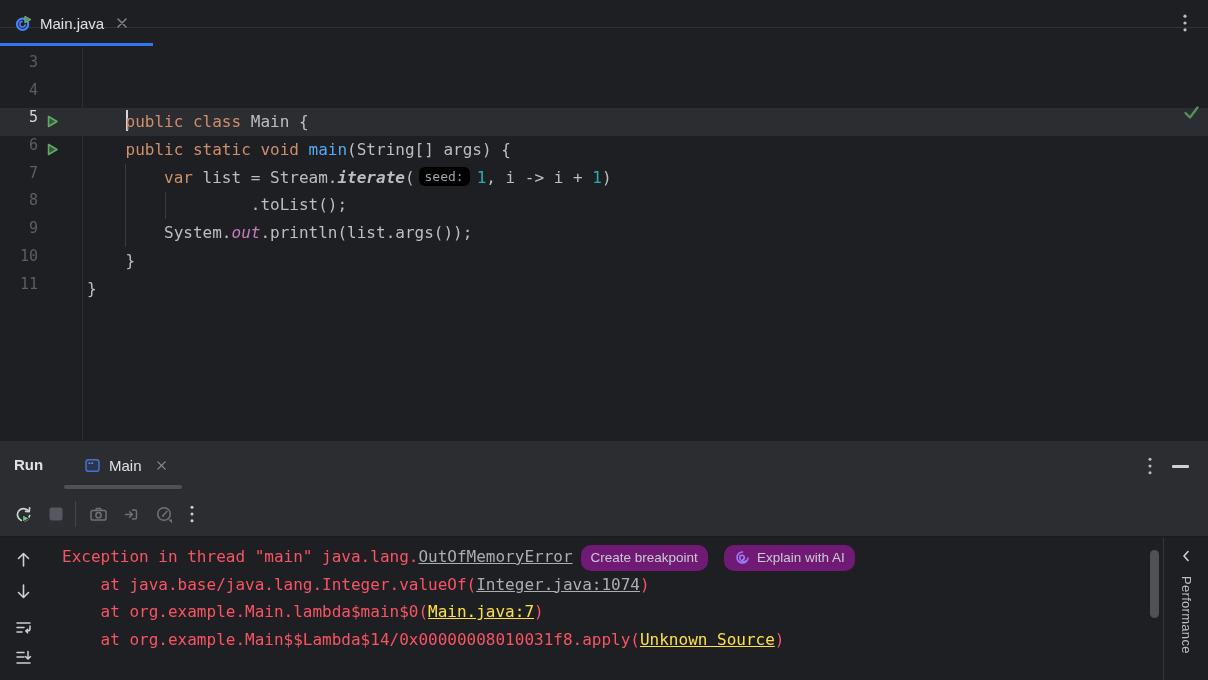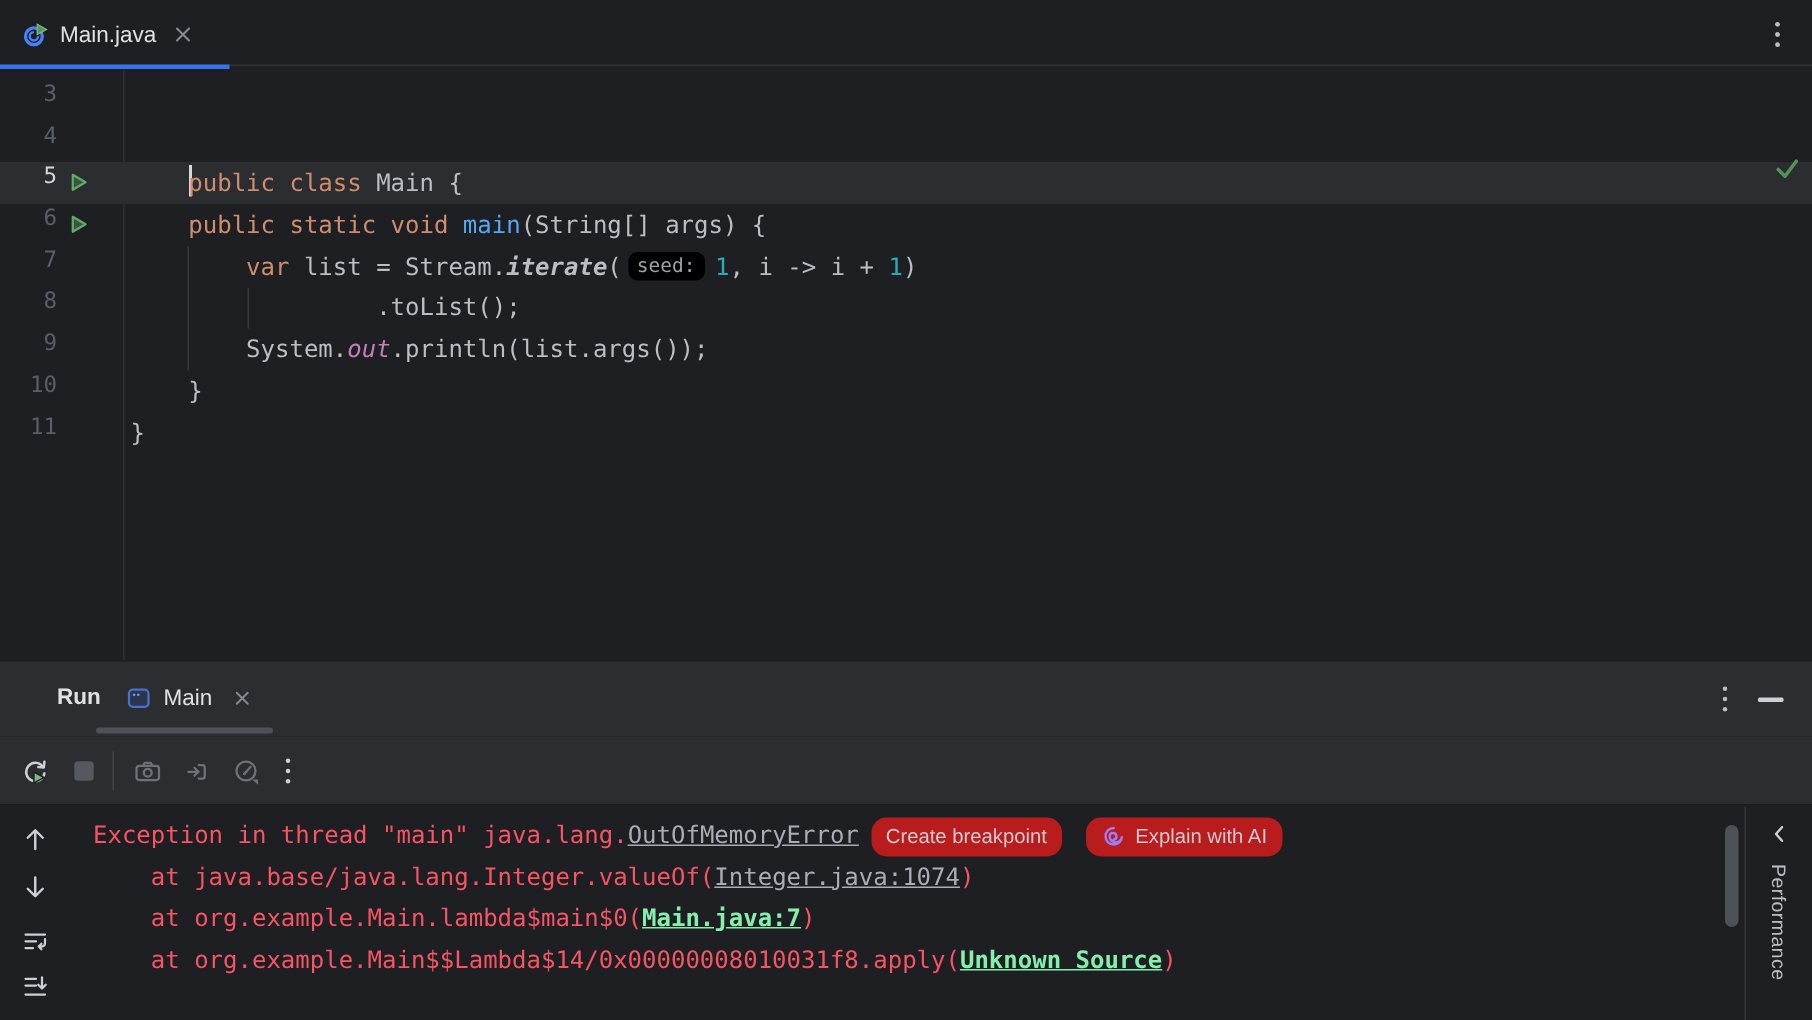--- a/index.html
+++ b/index.html
@@ -1,21 +1,21 @@
 <!DOCTYPE html>
 <html><head>
 <meta charset="utf-8">
 <style>
   * { margin:0; padding:0; box-sizing:border-box; }
   html,body { width:1208px; height:680px; overflow:hidden; }
   body { background:#1e1f22; font-family:"Liberation Sans",sans-serif; position:relative; color:#dfe1e5; }
   svg { display:block; }
 
   
-  .tabbar { position:absolute; left:0; top:0; width:1208px; height:44px; background:#1e1f22; border-bottom:1px solid #313337; }
+  .tabbar { position:absolute; left:0; top:0; width:1208px; height:28px; background:#1e1f22; border-bottom:1px solid #313337; }
   .etab { position:absolute; left:0; top:0; width:153px; height:46px; display:flex; align-items:center; padding-left:15px; gap:8px; cursor:default; }
   .etab-label { font-size:15px; color:#dfe1e5; }
   .etabline { position:absolute; left:0; bottom:0; width:153px; height:3.5px; background:#3574f0; }
   .eclose { margin-left:4px; display:flex; align-items:center; }
   .kebab-top { position:absolute; left:1174px; top:11px; width:22px; height:24px; display:flex; align-items:center; justify-content:center; }
 
   
   .editor { position:absolute; left:0; top:47px; width:1208px; height:393px; background:#1e1f22; }
   .gutterline { position:absolute; left:82px; top:0; width:1px; height:100%; background:#2e3034; }
   .elines { position:absolute; left:0; top:6px; width:100%; }
@@ -31,41 +31,41 @@
   .t-num { color:#2aacb8; }
   .t-sf { color:#c77dbb; font-style:italic; }
   .t-it { color:#bcbec4; font-style:italic;font-weight:bold; }
   .caret { display:inline-block; width:2px; height:21px; background:#d6d8dd; vertical-align:-4px; margin-right:-2px; }
   .inlay { display:inline-block; background:#000000; color:#9da0a8; border-radius:6px; padding:0 6px; font:13px/19px "DejaVu Sans Mono",monospace; margin:0 7px 0 4px; vertical-align:2px; }
   .guide { position:absolute; width:1px; background:#393b40; }
   .inspect-ok { position:absolute; left:1183px; top:57px; }
 
   
   .runhead { position:absolute; left:0; top:441px; width:1208px; height:50px; background:#2b2d30; }
-  .run-title { position:absolute; left:14px; top:15px; font-size:15px; font-weight:bold; color:#dfe1e5;margin-left:24px; }
+  .run-title { position:absolute; left:14px; top:15px; font-size:15px; font-weight:bold; color:#dfe1e5; }
   .runtab { position:absolute; left:64px; top:0; height:49px; display:flex; align-items:center; padding:0 12px 0 20px; gap:8px; }
   .runtab-label { font-size:15px; color:#dfe1e5; }
   .runtab-close { margin-left:6px; display:flex; align-items:center; }
   .runtabline { position:absolute; left:64px; top:485px; width:118px; height:3.5px; border-radius:2px; background:#4e5157; }
   .kebab-run { position:absolute; left:1139px; top:454px; width:22px; height:24px; display:flex; align-items:center; justify-content:center; }
   .minimize { position:absolute; left:1172px; top:465px; width:17px; height:2.5px; background:#ced0d6; border-radius:1px; }
 
   .runbar { position:absolute; left:0; top:491px; width:1208px; height:46px; background:#2b2d30; border-bottom:1px solid #1a1b1d; }
   .tbico { position:absolute; top:14px; }
   .tbsep { position:absolute; left:75px; top:10px; width:1px; height:26px; background:#43454a; }
 
   
   .console { position:absolute; left:0; top:538px; width:1208px; height:142px; background:#1e1f22; }
   .conico { position:absolute; left:14px; }
   .clines { position:absolute; left:0; top:5px; width:1140px; }
   .crow { position:relative; height:27.7px; line-height:27.7px; padding-left:62px; white-space:pre; font:16px/27.7px "DejaVu Sans Mono",monospace; }
   .c-err { color:#f75464; }
   .c-lg { color:#a9adb5; text-decoration:underline; cursor:pointer; }
-  .c-lb { color:#86efac; text-decoration:underline; cursor:pointer;font-weight:bold; }
-  .chip { display:inline-flex; align-items:center; gap:6px; background:#b91c1c; color:#c9cbd0; border-radius:10px; padding:0 10px; height:26px; font:13.5px "Liberation Sans",sans-serif; margin:0 8px; vertical-align:middle; white-space:nowrap; cursor:pointer; }
+  .c-lb { color:#fde047; text-decoration:underline; cursor:pointer; }
+  .chip { display:inline-flex; align-items:center; gap:6px; background:#701a75; color:#c9cbd0; border-radius:10px; padding:0 10px; height:26px; font:13.5px "Liberation Sans",sans-serif; margin:0 8px; vertical-align:middle; white-space:nowrap; cursor:pointer; }
   .scrollthumb { position:absolute; left:1150px; top:550px; width:9px; height:68px; border-radius:4.5px; background:#4e5156; }
 
   
   .perfstrip { position:absolute; left:1163px; top:538px; width:45px; height:142px; background:#1e1f22; border-left:1px solid #34363a; }
   .perf-chevron { position:absolute; left:14px; top:10px; }
   .perf-label { position:absolute; left:50%; top:38px; transform:translateX(-50%); writing-mode:vertical-rl; font-size:13px; color:#bcbec4; letter-spacing:0.3px; }
 </style>
 </head>
 <body>
 

